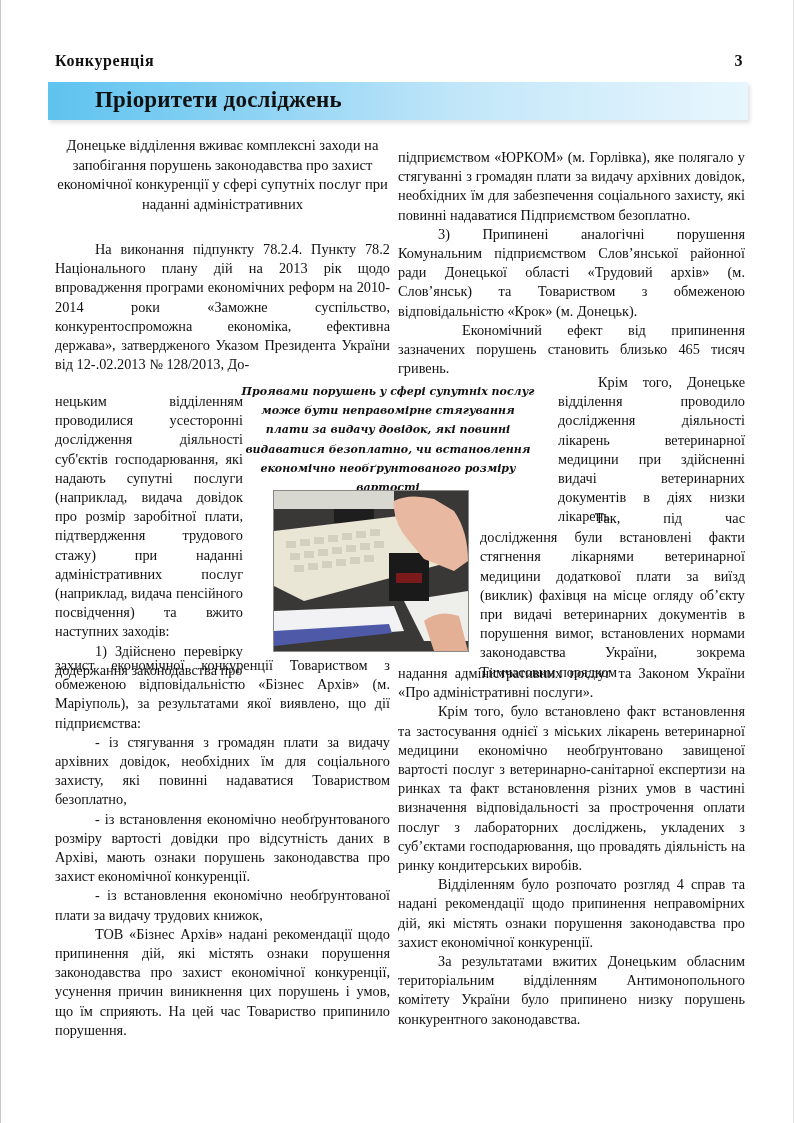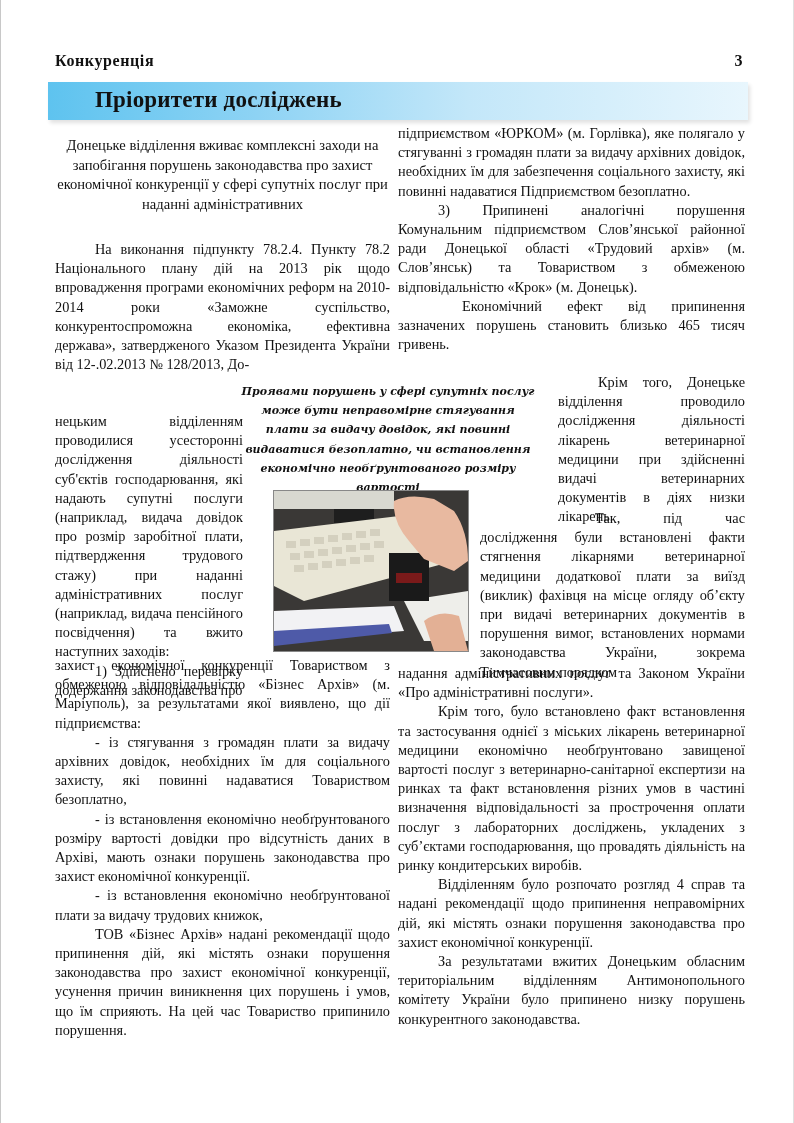--- a/index.html
+++ b/index.html
@@ -31,35 +31,35 @@
   .col { position: absolute; font-size: 14.3px; line-height: 19.2px; text-align: justify; }
   .col p { margin: 0; }
   .indent { text-indent: 40px; }
 
   .headline {
     position: absolute; left: 55px; top: 136px; width: 335px;
     font-weight: normal; font-size: 14.6px; line-height: 19.5px; text-align: center;
   }
 
   .left-top { left: 55px; top: 240px; width: 335px; }
-  .left-narrow { left: 55px; top: 392px; width: 188px; margin-top: 20px; }
+  .left-narrow { left: 55px; top: 392px; width: 188px; }
   .left-bottom { left: 55px; top: 656px; width: 335px; }
 
   .pull-quote {
     position: absolute; left: 240px; top: 382px; width: 296px;
     font-family: "DejaVu Serif", serif; font-style: italic; font-weight: bold;
     font-size: 11px; line-height: 19.2px; text-align: center; color: #111;
   }
 
   .photo {
     position: absolute; left: 273px; top: 490px; width: 194px; height: 160px;
     background: #2a2a2a; overflow: hidden; border: 1px solid #888;
   }
 
-  .right-top { left: 398px; top: 124px; width: 347px; }
+  .right-top { left: 398px; top: 148px; width: 347px; }
   .right-narrow1 { left: 558px; top: 373px; width: 187px; }
   .right-narrow2 { left: 480px; top: 509px; width: 265px; }
   .right-bottom { left: 398px; top: 664px; width: 347px; }
 </style>
 </head>
 <body>
 
 <div class="page-border-left"></div>
 <div class="page-border-right"></div>
 

